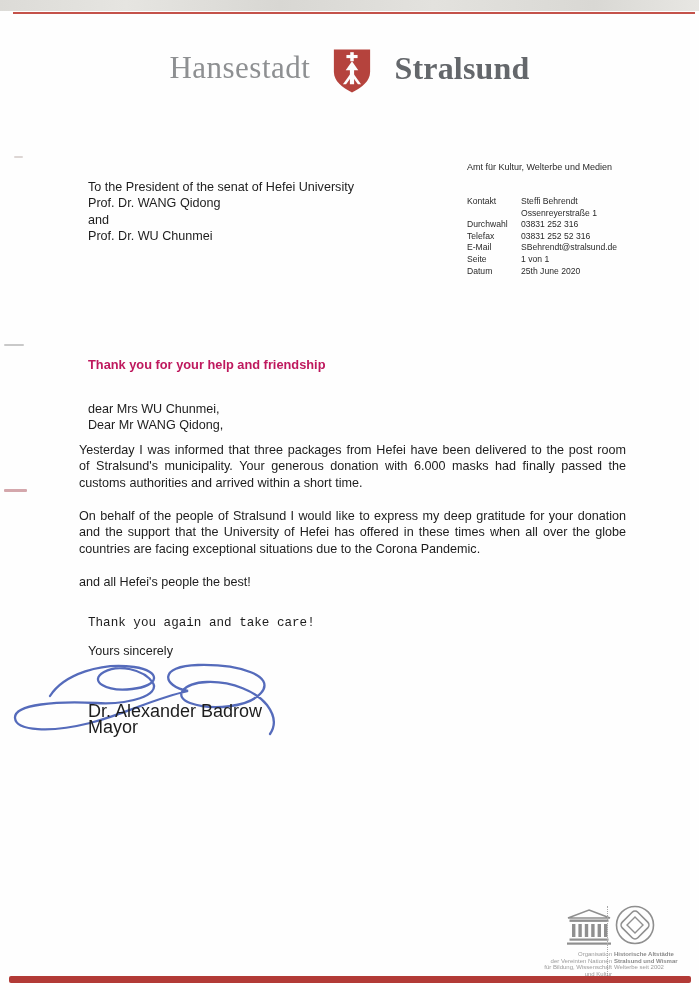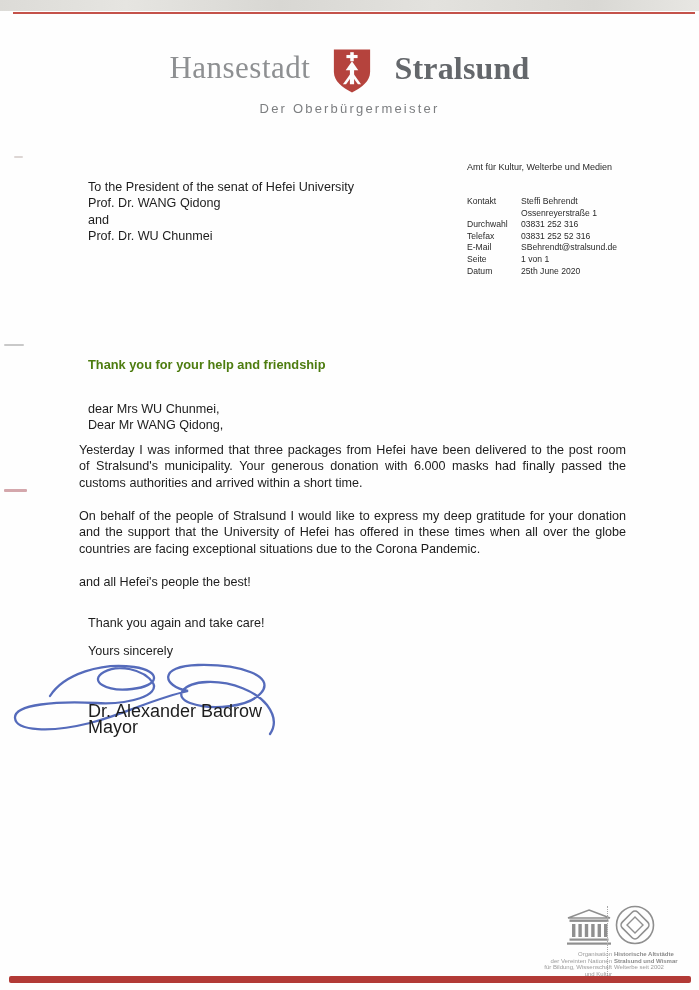--- a/index.html
+++ b/index.html
@@ -54,31 +54,31 @@
   .c-label { width: 54px; flex: 0 0 54px; }
   .c-value { flex: 1; }
 
   
   .recipient { position: absolute; left: 88px; top: 179px; width: 360px; }
   .recipient div { font-size: 12.6px; line-height: 16.4px; color: #1d1d1d; }
 
   
   .subject {
     position: absolute; left: 88px; top: 357px; width: 550px;
-    font-size: 12.8px; font-weight: 700; color: #4d7c0f;
+    font-size: 12.8px; font-weight: 700; color: #be185d;
   }
   .salutation { position: absolute; left: 88px; top: 401px; width: 550px; }
   .salutation div { font-size: 12.6px; line-height: 16.4px; color: #1d1d1d; }
   .para { position: absolute; left: 79px; width: 547px; }
   .para div { font-size: 12.6px; line-height: 16.4px; color: #1d1d1d; }
   .para div.just { text-align: justify; text-align-last: justify; }
   .p1 { top: 442px; }
   .p2 { top: 508px; }
   .p3 { top: 574px; }
-  .thanks  { position: absolute; left: 88px; top: 616px; font-size: 12.6px; color: #1d1d1d; }
+  .thanks  { position: absolute; left: 88px; top: 616px; font-size: 12.6px; color: #1d1d1d; font-family: Liberation Mono, monospace; }
   .closing { position: absolute; left: 88px; top: 644px; font-size: 12.6px; color: #1d1d1d; }
 
   
   .signature-svg { position: absolute; left: 6px; top: 656px; width: 290px; height: 82px; pointer-events: none; }
   .signer { position: absolute; left: 88px; top: 703px; }
   .signer div { font-size: 18px; line-height: 16px; color: #1d1d1d; }
 
   
   .footer-logos { position: absolute; left: 522px; top: 904px; width: 172px; height: 74px; }
   .unesco-logo { position: absolute; left: 44px; top: 4px; width: 46px; height: 40px; }
@@ -106,21 +106,20 @@
       <svg class="crest" viewBox="0 0 60 66">
         <path d="M4 2 H56 V34 C56 48 44 56 30 64 C16 56 4 48 4 34 Z" fill="#b5433d"></path>
         <rect x="27.5" y="6" width="5" height="13" fill="#fdfdfd"></rect>
         <rect x="22" y="10" width="16" height="4.5" fill="#fdfdfd"></rect>
         <path d="M30 19 L21 32 H27 L27 52 H33 L33 32 H39 Z" fill="#fdfdfd"></path>
         <path d="M28.6 36 L17 52 L21.5 52 L31 39 Z" fill="#fdfdfd"></path>
         <path d="M31.4 36 L43 52 L38.5 52 L29 39 Z" fill="#fdfdfd"></path>
       </svg>
       <span class="brand-bold">Stralsund</span>
     </div>
-    <div class="brand-sub">Der Oberbürgermeister</div>
   </header>
 
   <div class="office-line">Amt für Kultur, Welterbe und Medien</div>
 
   <div class="recipient">
     <div>To the President of the senat of Hefei University</div>
     <div>Prof. Dr. WANG Qidong</div>
     <div>and</div>
     <div>Prof. Dr. WU Chunmei</div>
   </div>

